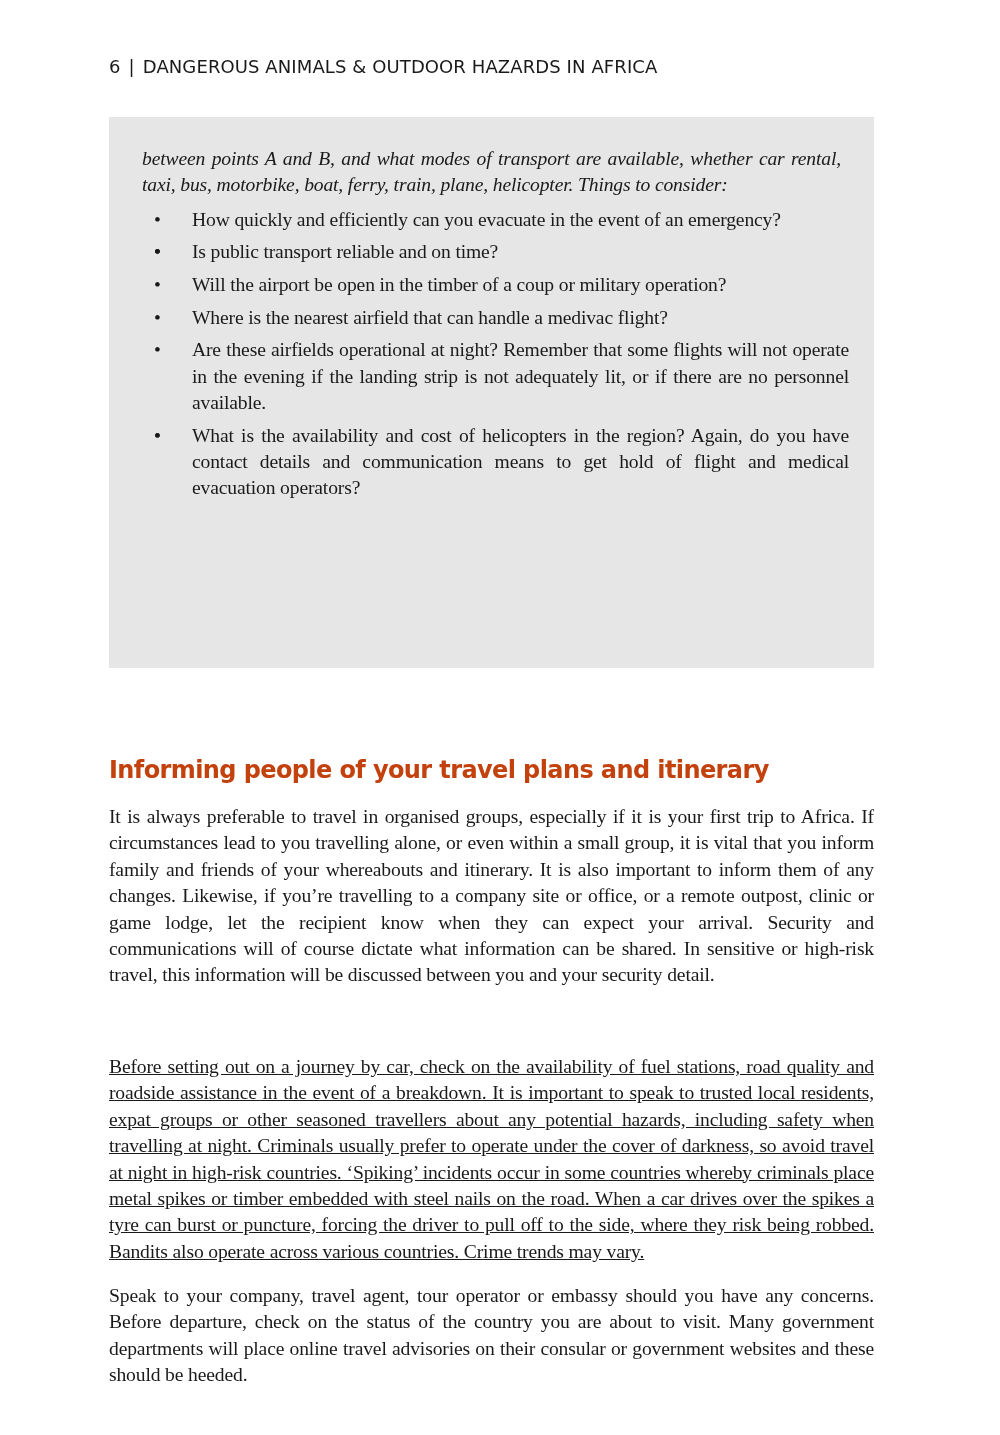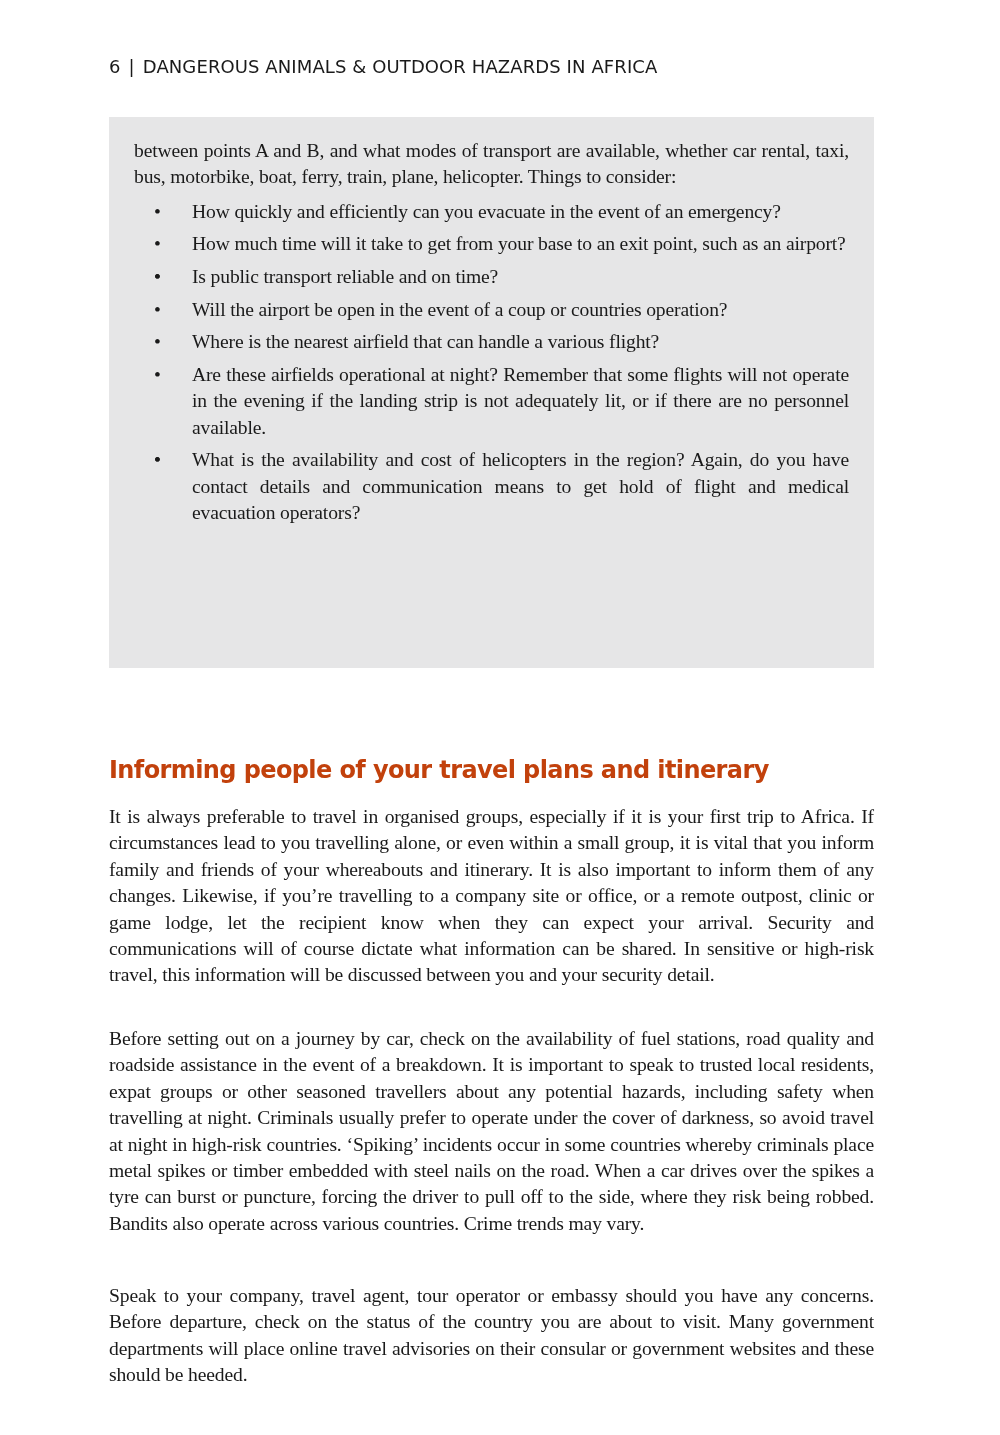--- a/index.html
+++ b/index.html
@@ -8,51 +8,51 @@
     position: absolute; left: 109px; top: 56px;
     font-family: "DejaVu Sans", sans-serif; font-size: 18px; letter-spacing: 0.1px;
     color: #1a1a1a; white-space: nowrap;
   }
   .running-head .sep { margin: 0 8px; }
   .box {
     position: absolute; left: 109px; top: 117px; width: 765px; height: 551px;
     background: #e6e6e7; box-sizing: border-box; padding: 21px 25px 0 25px;
   }
   .serif { font-family: "Liberation Serif", serif; font-size: 19.6px; line-height: 26.4px; letter-spacing: -0.15px; }
-  .box p { margin: 0; text-align: justify; }
+  .box p { margin: 8px; text-align: justify; font-style: italic; }
   .box ul { list-style: none; margin: 8px 0 0 0; padding: 0; }
   .box li { position: relative; padding-left: 58px; margin-bottom: 6.2px; text-align: justify; }
   .box li .bullet { position: absolute; left: 20px; top: 0; }
   h2 {
     position: absolute; left: 109px; top: 756px; margin: 0;
     font-family: "DejaVu Sans", sans-serif; font-weight: bold; font-size: 24px; letter-spacing: -0.6px;
     color: #c2410c; white-space: nowrap;
   }
   .body-text { position: absolute; left: 109px; width: 765px; margin-top: 34px; }
   .body-text p { margin: 0; text-align: justify; }
   #para1 { top: 770px; }
-  #para2 { top: 992px; }
+  #para2 { top: 1020px; text-decoration: underline; }
   #para3 { top: 1249px; }
 </style>
 </head>
 <body>
 
 <div class="running-head">
   <span>6</span><span class="sep">|</span><span>DANGEROUS ANIMALS &amp; OUTDOOR HAZARDS IN AFRICA</span>
 </div>
 
 <div class="box">
   <p class="serif">between points A and B, and what modes of transport are available, whether car rental, taxi, bus, motorbike, boat, ferry, train, plane, helicopter. Things to consider:</p>
   <ul class="serif">
     <li><span class="bullet">•</span><span>How quickly and efficiently can you evacuate in the event of an emergency?</span></li>
-    <li><span class="bullet">•</span><span>How much time will it take to get from your base to an exit point, such as an airport?</span></li>
+    <li><span class="bullet">•</span></li>
     <li><span class="bullet">•</span></li>
     <li><span class="bullet">•</span><span>Is public transport reliable and on time?</span></li>
-    <li><span class="bullet">•</span><span>Will the airport be open in the event of a coup or countries operation?</span></li>
-    <li><span class="bullet">•</span><span>Where is the nearest airfield that can handle a various flight?</span></li>
+    <li><span class="bullet">•</span><span>Will the airport be open in the timber of a coup or military operation?</span></li>
+    <li><span class="bullet">•</span><span>Where is the nearest airfield that can handle a medivac flight?</span></li>
     <li><span class="bullet">•</span><span>Are these airfields operational at night? Remember that some flights will not operate in the evening if the landing strip is not adequately lit, or if there are no personnel available.</span></li>
     <li><span class="bullet">•</span></li>
     <li><span class="bullet">•</span><span>What is the availability and cost of helicopters in the region? Again, do you have contact details and communication means to get hold of flight and medical evacuation operators?</span></li>
   </ul>
 </div>
 
 <h2>Informing people of your travel plans and itinerary</h2>
 
 <div class="body-text serif" id="para1">
   <p>It is always preferable to travel in organised groups, especially if it is your first trip to Africa. If circumstances lead to you travelling alone, or even within a small group, it is vital that you inform family and friends of your whereabouts and itinerary. It is also important to inform them of any changes. Likewise, if you’re travelling to a company site or office, or a remote outpost, clinic or game lodge, let the recipient know when they can expect your arrival. Security and communications will of course dictate what information can be shared. In sensitive or high-risk travel, this information will be discussed between you and your security detail.</p>

